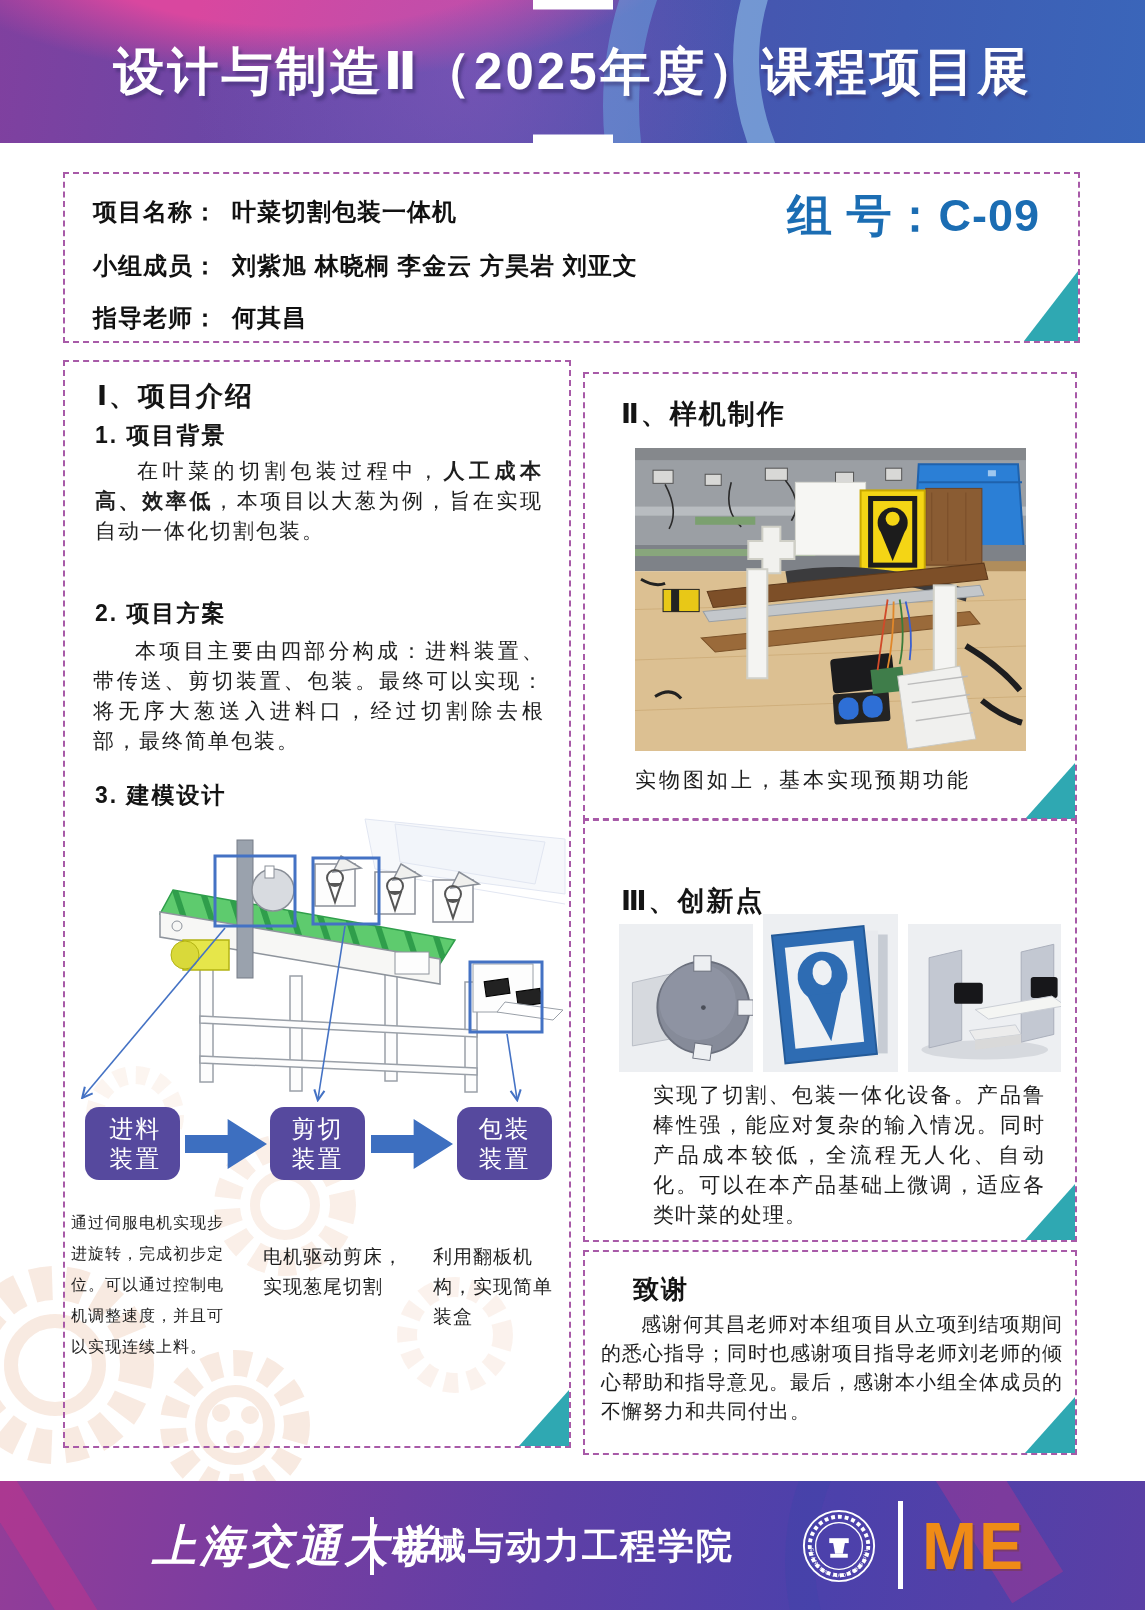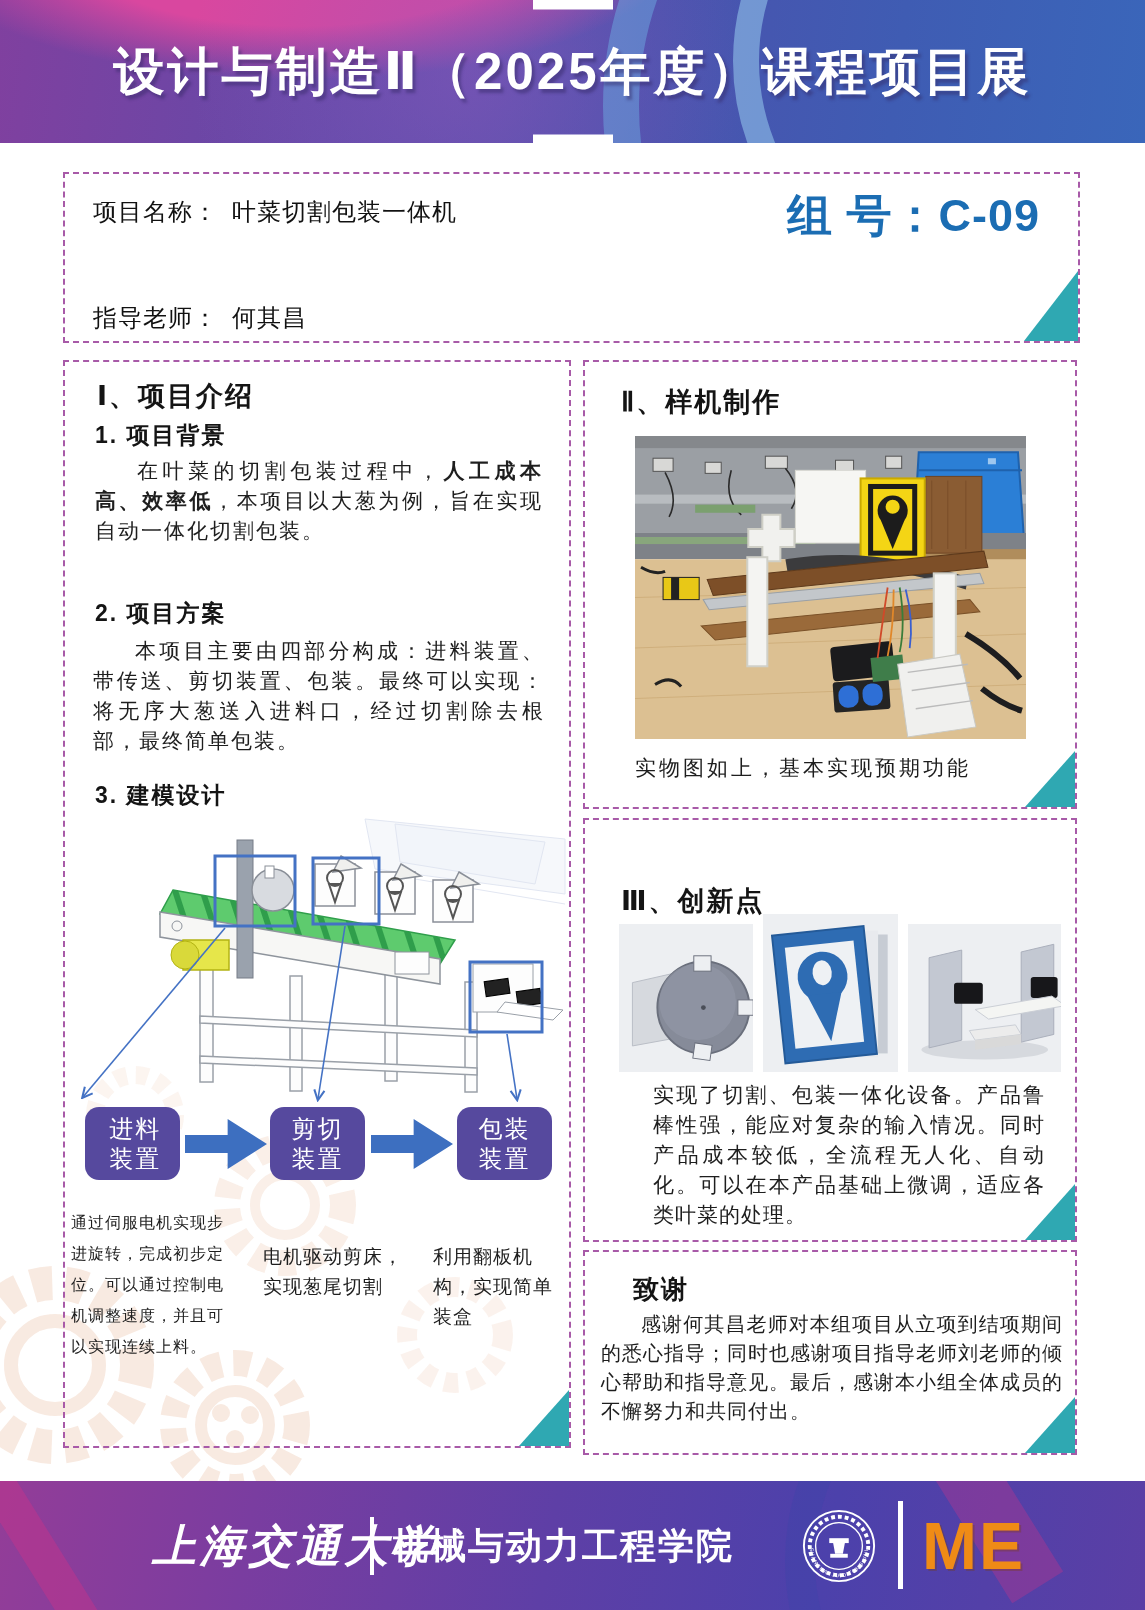--- a/index.html
+++ b/index.html
@@ -26,29 +26,29 @@
   
   .gears{position:absolute;left:-15px;top:1035px;width:600px;height:450px;opacity:.55;pointer-events:none;}
 
   
   .dashed-box{position:absolute;border:2px dashed #a85aa8;box-sizing:border-box;}
   .corner-tri{position:absolute;right:0;bottom:0;width:50px;height:56px;background:#2fa8b2;
               clip-path:polygon(100% 0,100% 100%,0 100%);}
 
   
   #info-box{left:63px;top:172px;width:1017px;height:171px;}
-  .info-row{position:absolute;left:28px;font-size:24px;font-weight:normal;color:#111;letter-spacing:1px;white-space:nowrap;}
+  .info-row{position:absolute;left:28px;font-size:24px;font-weight:bold;color:#111;letter-spacing:1px;white-space:nowrap;}
   .info-row .lbl{margin-right:14px;}
   #info-r1{top:22px;} #info-r2{top:76px;} #info-r3{top:128px;}
   .group-no{position:absolute;left:722px;top:12px;font-size:45px;font-weight:bold;color:#1b6db3;
             letter-spacing:1px;white-space:nowrap;}
 
   
   #box-i{left:63px;top:360px;width:508px;height:1088px;}
-  #box-ii{left:583px;top:360px;width:494px;height:449px;font-family:Liberation Mono, monospace;}
+  #box-ii{left:583px;top:372px;width:494px;height:449px;}
   #box-iii{left:583px;top:818px;width:494px;height:424px;}
   #box-thanks{left:583px;top:1250px;width:494px;height:205px;}
 
   .sec-title{position:absolute;font-size:27px;font-weight:bold;color:#141414;letter-spacing:2px;}
   .sub-heading{position:absolute;font-size:23px;font-weight:bold;color:#141414;letter-spacing:2px;}
   .para{position:absolute;font-size:21px;color:#1e1e1e;line-height:30px;letter-spacing:2px;text-align:justify;}
   .indent{text-indent:2em;}
 
   
   #sec1-title{left:32px;top:16px;}
@@ -136,20 +136,23 @@
       <circle cx="265" cy="380" r="9" fill="#f3d9c9" stroke="none"></circle>
       <circle cx="250" cy="404" r="9" fill="#f3d9c9" stroke="none"></circle>
       <circle cx="470" cy="300" r="48" stroke-width="20" stroke-dasharray="14 10" opacity=".6"></circle>
       <circle cx="150" cy="80" r="40" stroke-width="18" stroke-dasharray="12 9" opacity=".5"></circle>
     </g>
   </svg>
 
   <div class="dashed-box" id="info-box">
     <div class="info-row" id="info-r1">
       <span class="lbl">项目名称：</span><span>叶菜切割包装一体机</span>
+    </div>
+    <div class="info-row" id="info-r2">
+      <span class="lbl">小组成员：</span><span>刘紫旭 林晓桐 李金云 方昊岩 刘亚文</span>
     </div>
     <div class="info-row" id="info-r3">
       <span class="lbl">指导老师：</span><span>何其昌</span>
     </div>
     <div class="group-no">组 号：C-09</div>
     <div class="corner-tri" style="height:70px;width:54px;"></div>
   </div>
 
   <div class="dashed-box" id="box-i">
     <div class="sec-title" id="sec1-title">Ⅰ、项目介绍</div>

